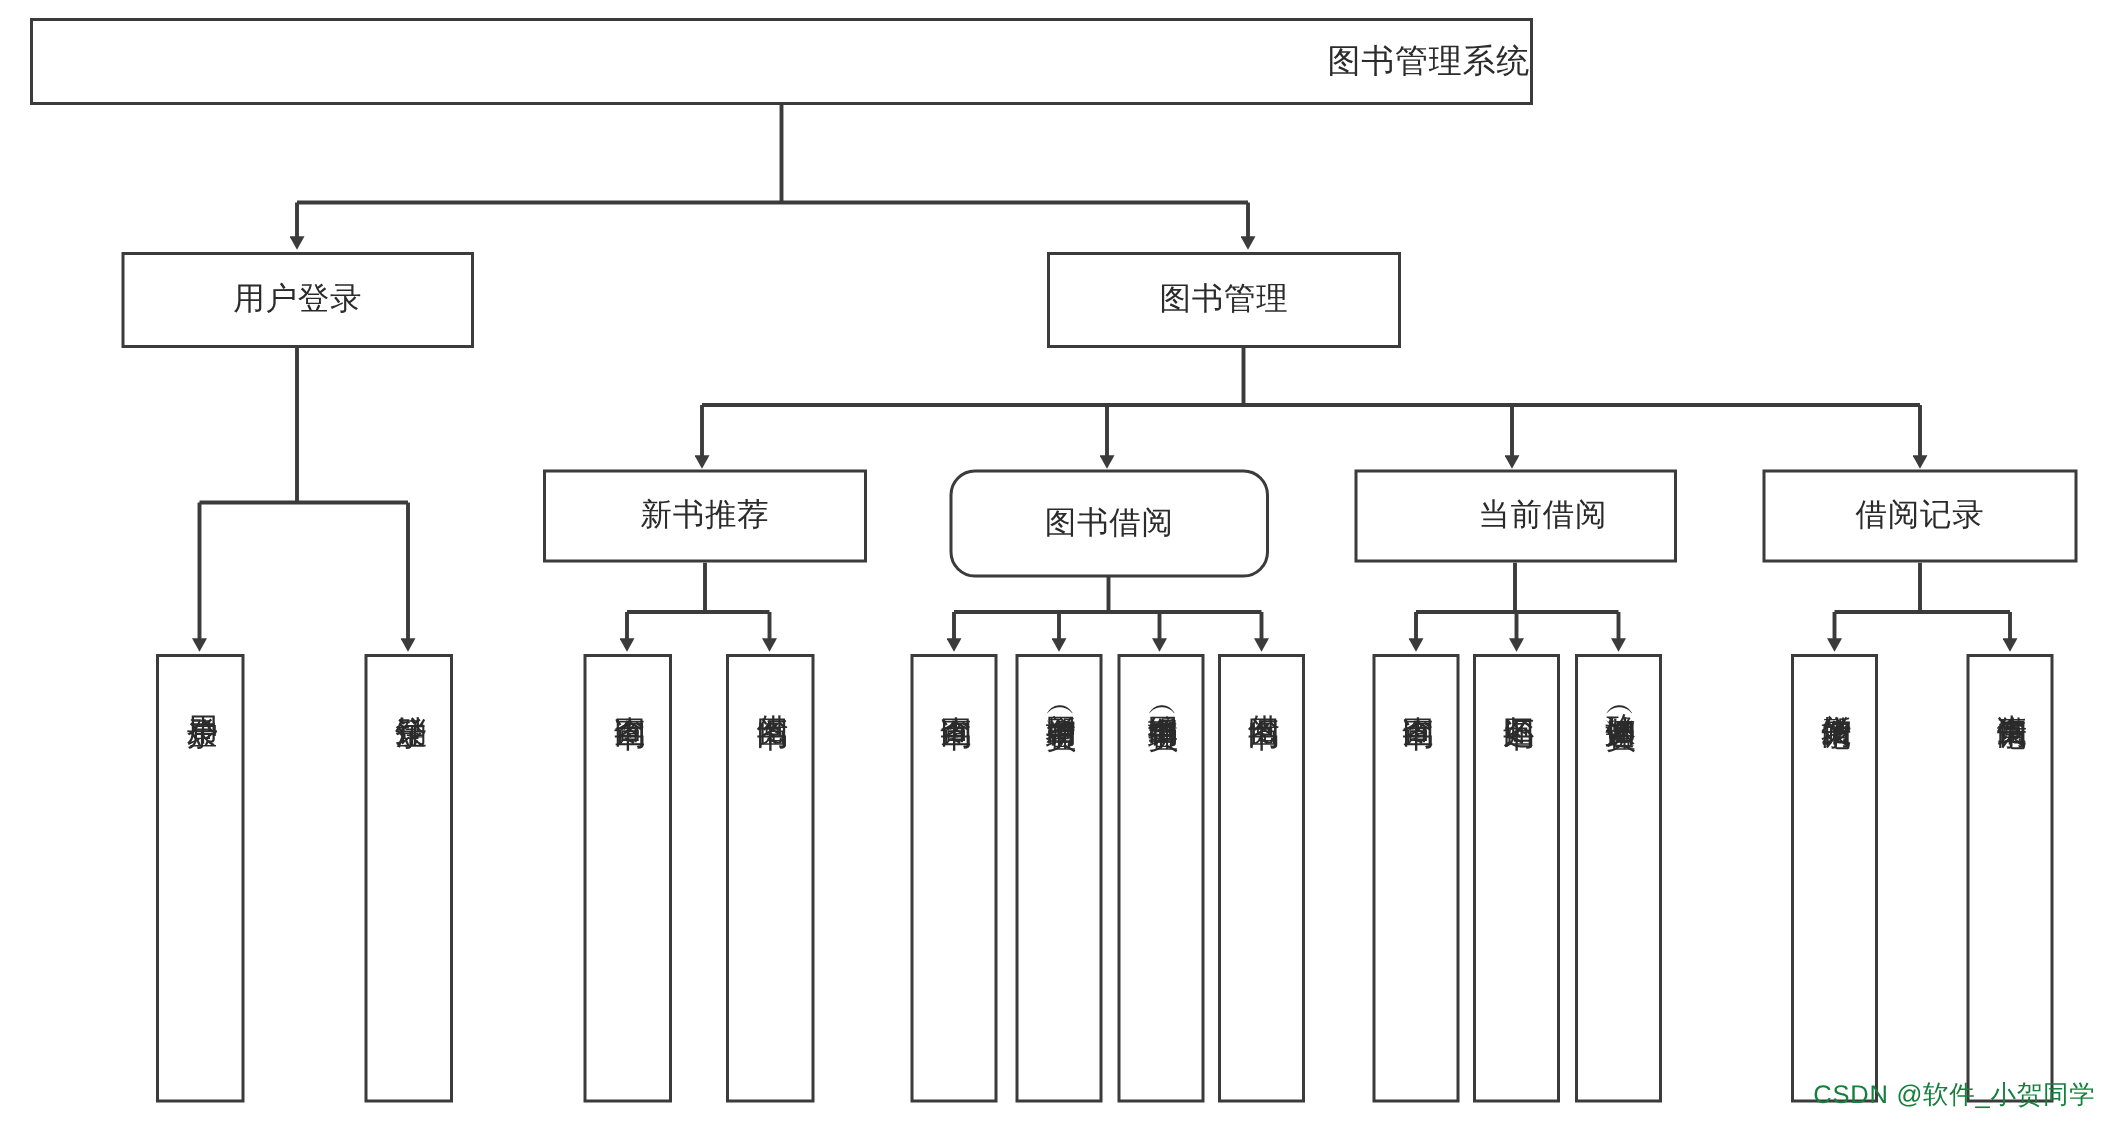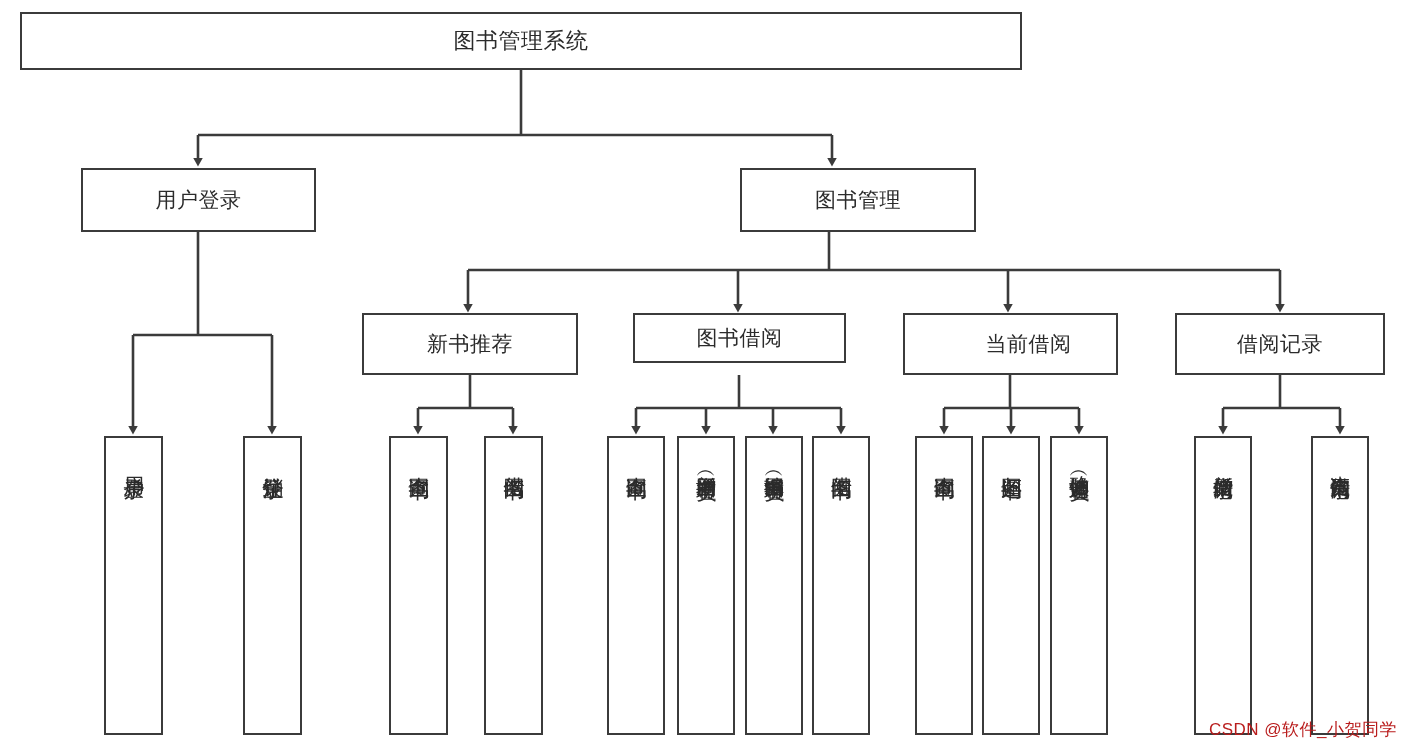--- a/index.html
+++ b/index.html
@@ -34,42 +34,42 @@
     align-items: center;
     justify-content: center;
     color: #2b2b2b;
   }
   .node .label {
     display: block;
     text-align: center;
     line-height: 1.18;
     letter-spacing: 0.5px;
   }
-  .lvl0 { font-size: 22px; }
+  .lvl0 { font-size: 22px; justify-content: flex-end; }
   .lvl1 { font-size: 21px; }
   .lvl2 { font-size: 21px; }
   .leaf {
     align-items: flex-start;
     padding-top: 22px;
   }
   .leaf .label {
     writing-mode: vertical-rl;
     text-orientation: upright;
     font-size: 21px;
     line-height: 1.28;
     letter-spacing: 1px;
     white-space: nowrap;
   }
   .leaf.tall .label { font-size: 20px; }
   #watermark {
     position: absolute;
     right: 8px;
     bottom: 6px;
     font-size: 17px;
-    color: #b91c1c;
+    color: #15803d;
     letter-spacing: 0.5px;
     white-space: nowrap;
     user-select: none;
   }
 </style>
 </head>
 <body>
 
 <div id="canvas">
 
@@ -123,28 +123,28 @@
     </g>
   </svg>
 
   <div class="node lvl0" style="left:20px; top:12px; width:1002px; height:58px;">
     <span class="label">图书管理系统</span>
   </div>
 
   <div class="node lvl1" style="left:81px; top:168px; width:235px; height:64px;">
     <span class="label">用户登录</span>
   </div>
-  <div class="node lvl1" style="left:740px; top:168px; width:236px; height:64px;">
+  <div class="node lvl1" style="left:698px; top:168px; width:236px; height:64px;">
     <span class="label">图书管理</span>
   </div>
 
   <div class="node lvl2" style="left:362px; top:313px; width:216px; height:62px;">
     <span class="label">新书推荐</span>
   </div>
-  <div class="node lvl2" style="left:633px; top:313px; width:213px; height:50px;">
+  <div class="node lvl2" style="left:633px; top:313px; width:213px; height:72px;border-radius:17px;">
     <span class="label">图书借阅</span>
   </div>
   <div class="node lvl2" style="left:903px; top:313px; width:215px; height:62px;padding-left:36px;">
     <span class="label">当前借阅</span>
   </div>
   <div class="node lvl2" style="left:1175px; top:313px; width:210px; height:62px;align-items:center;">
     <span class="label">借阅记录</span>
   </div>
 
   <div class="node leaf" style="left:104px; top:436px; width:59px; height:299px;">

